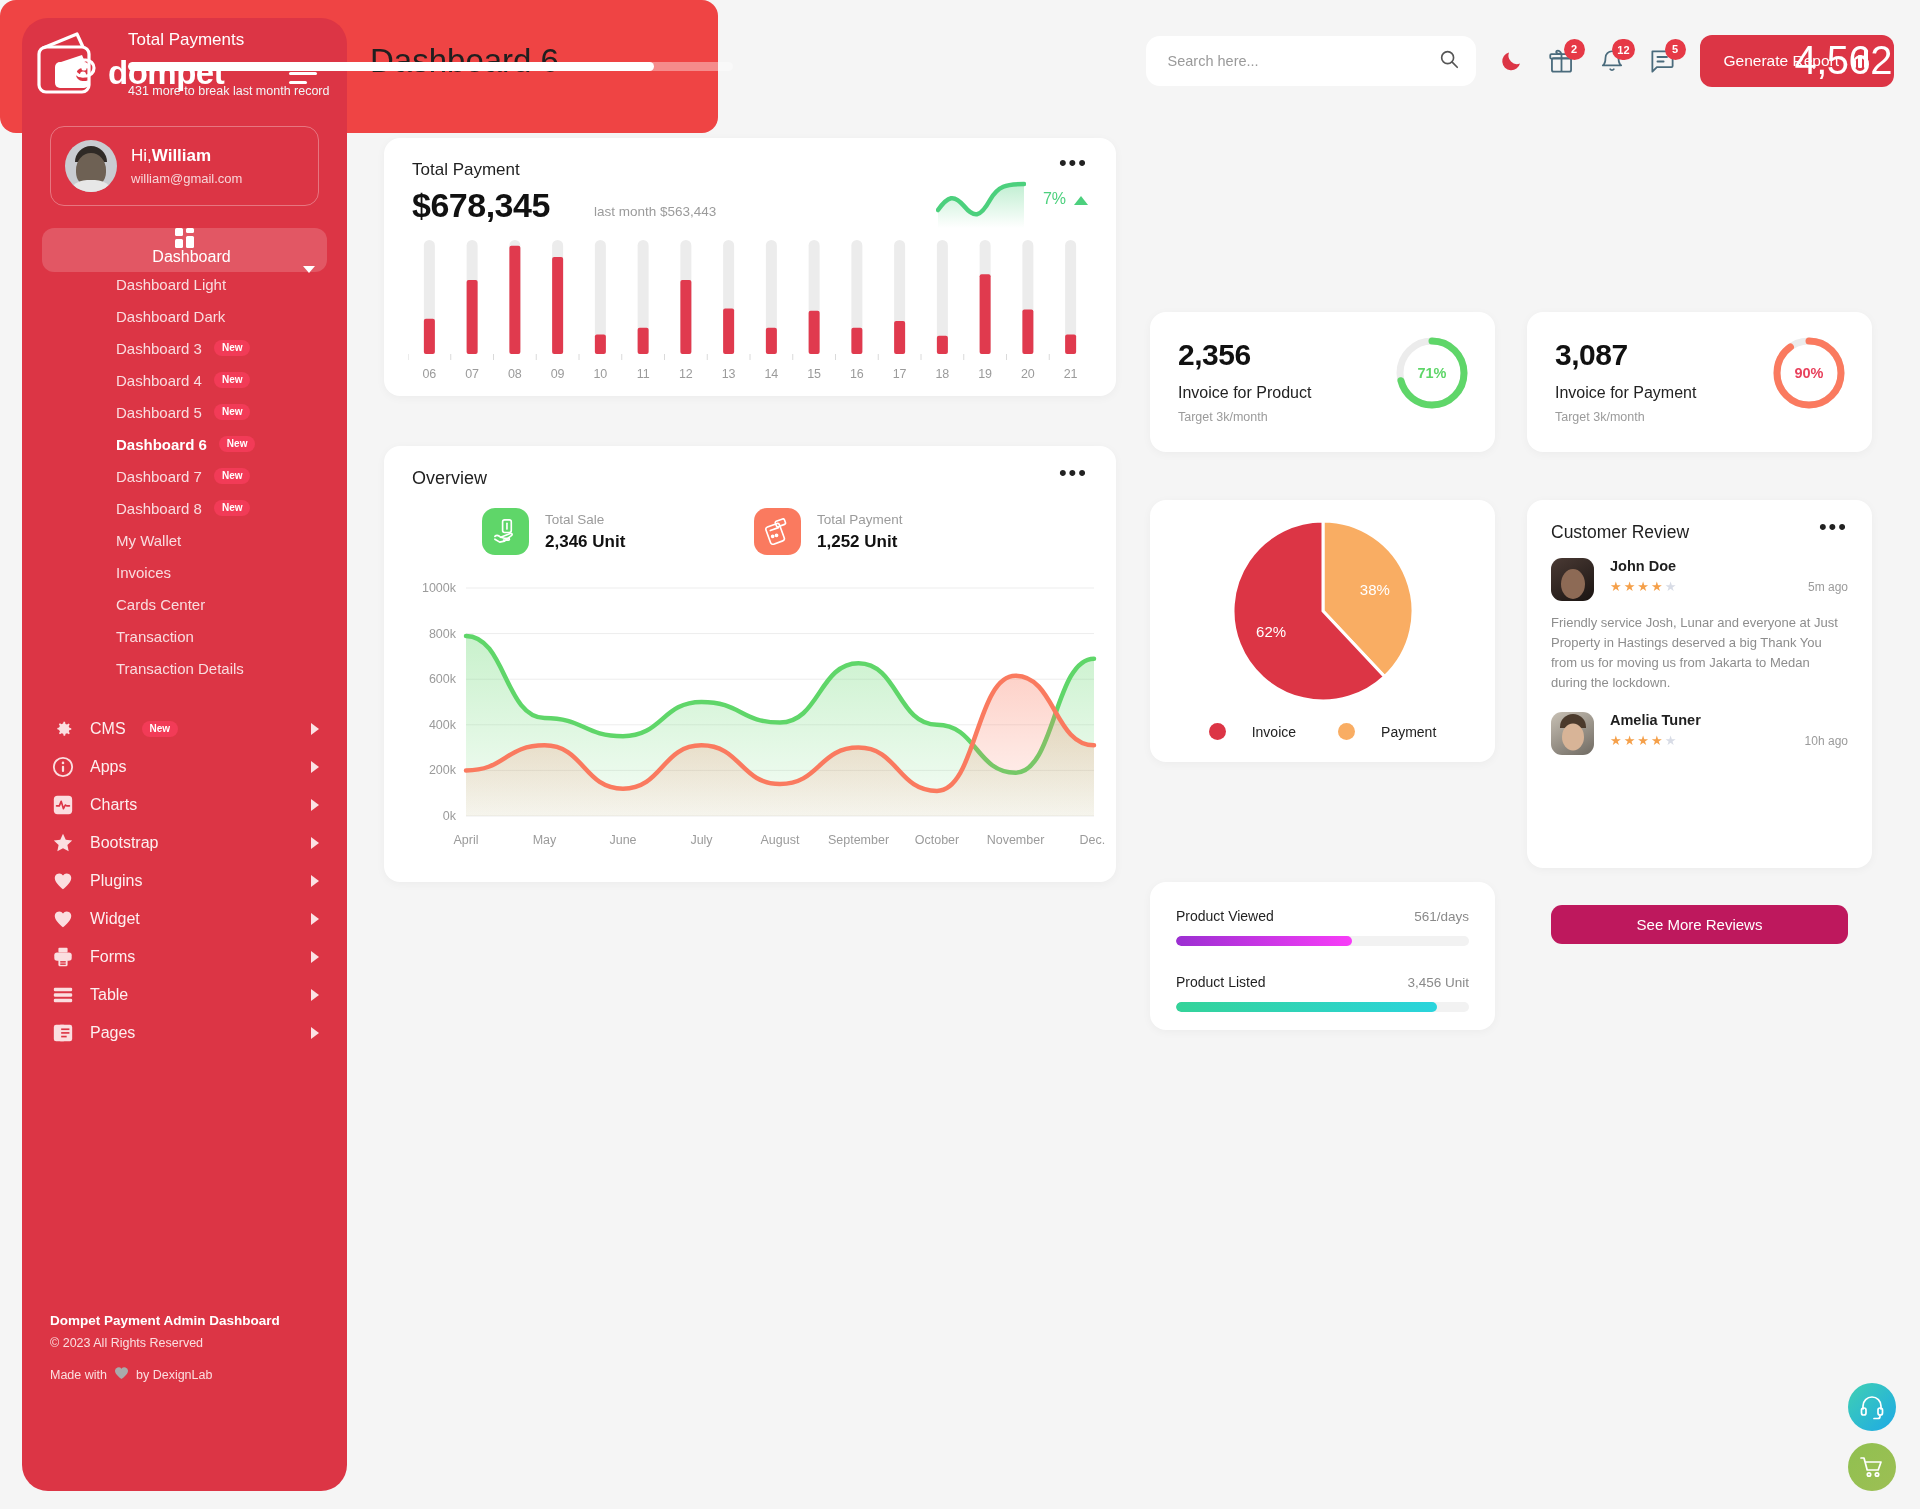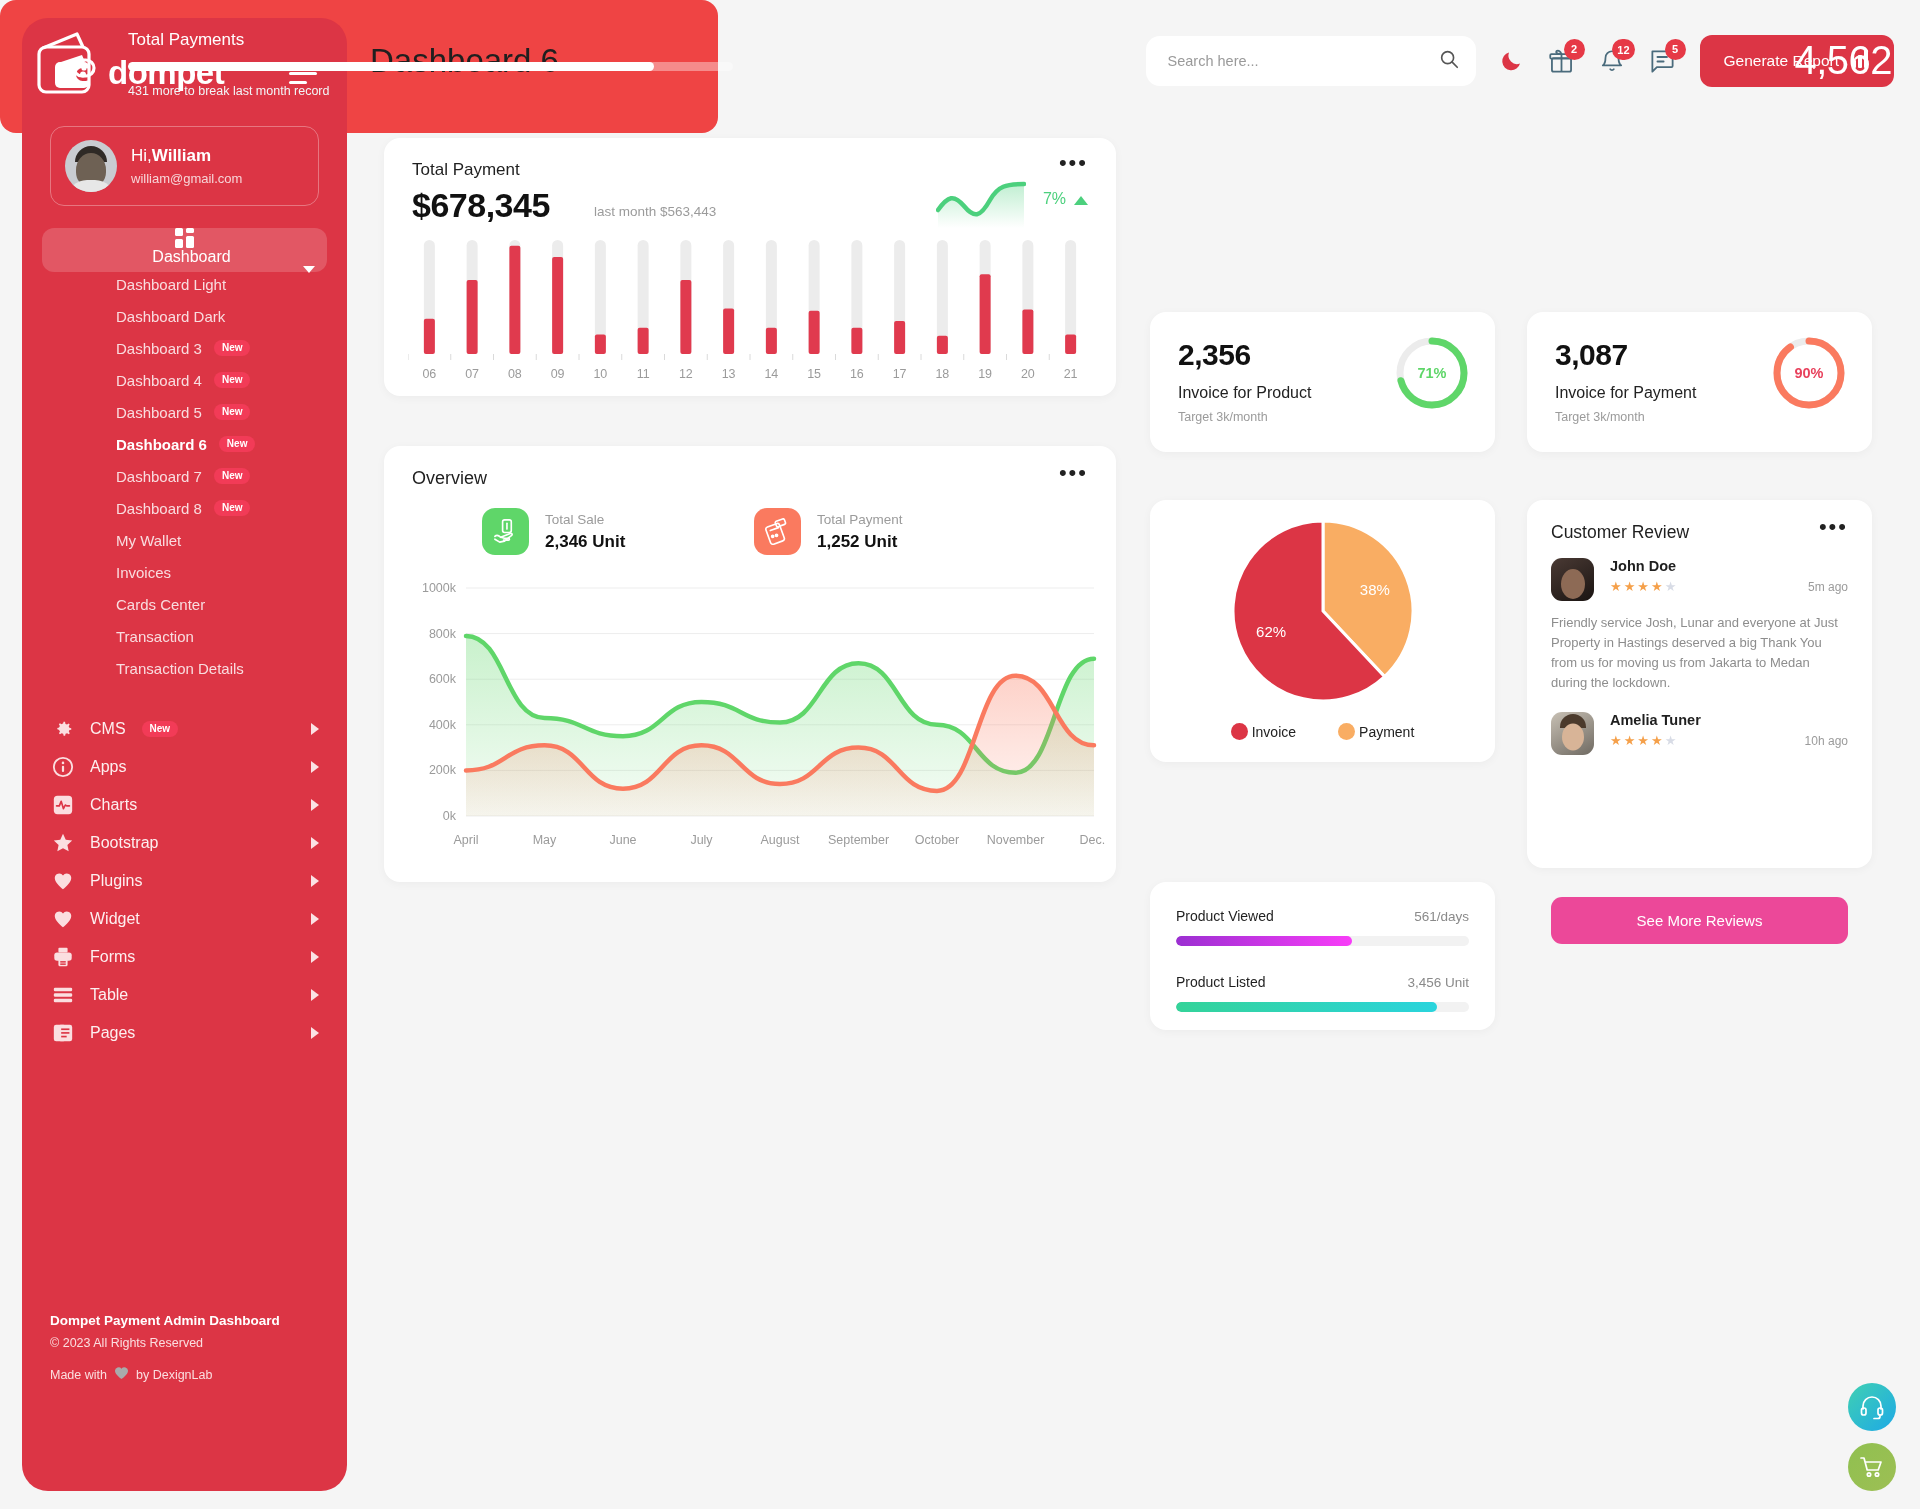--- a/index.html
+++ b/index.html
@@ -199,21 +199,21 @@
   #ov-tile-2 { left: 370px; }
   .ov-sq { width: 47px; height: 47px; border-radius: 13px; display: flex; align-items: center; justify-content: center; }
   .ov-cap { font-size: 13.5px; color: #9b9b9b; }
   .ov-val { font-size: 17px; font-weight: 700; color: #111; margin-top: 5px; }
   #area-chart { position: absolute; left: 10px; top: 130px; width: 712px; height: 295px; }
 
   
   #card-pie { left: 1150px; top: 500px; width: 345px; height: 262px; }
   #pie-svg { position: absolute; left: 50%; top: 18px; transform: translateX(-50%); }
   .pie-legend { position: absolute; bottom: 22px; left: 0; right: 0; display: flex; justify-content: center; gap: 42px; }
-  .pl-item { display: flex; align-items: center; gap: 4px; font-size: 14px; color: #222; }
+  .pl-item { display: flex; align-items: center; gap: 26px; font-size: 14px; color: #222; }
   .pl-dot { width: 17px; height: 17px; border-radius: 50%; }
 
   
   #card-progress { left: 1150px; top: 882px; width: 345px; height: 148px; }
   .pg-row { position: absolute; left: 26px; right: 26px; }
   .pg-row.r1 { top: 26px; }
   .pg-row.r2 { top: 92px; }
   .pg-head { display: flex; justify-content: space-between; align-items: baseline; }
   .pg-name { font-size: 14px; color: #1f1f1f; }
   .pg-val { font-size: 13.5px; color: #8a8a8a; }
@@ -237,22 +237,22 @@
   .rv-meta { flex: 1; }
   .rv-name { font-size: 14.5px; font-weight: 700; color: #1f1f1f; }
   .rv-line { display: flex; align-items: center; margin-top: 5px; }
   .stars { font-size: 13px; letter-spacing: 2px; }
   .st-on { color: #f5a04a; }
   .st-off { color: #d8dce6; }
   .rv-ago { margin-left: auto; font-size: 12px; color: #9b9b9b; }
   .rv-text { margin-top: 12px; font-size: 13px; line-height: 1.55; color: #8d8d8d; }
   .see-more {
     position: absolute; left: 24px; right: 24px; bottom: -76px;
-    background: #ec4899; color: #fff; border: none;
-    height: 47px; border-radius: 11px;
+    background: #be185d; color: #fff; border: none;
+    height: 39px; border-radius: 11px;
     font-size: 15px; font-family: inherit; cursor: pointer;
   }
 
   
   .fab { position: absolute; right: 24px; width: 48px; height: 48px; border-radius: 50%;
     display: flex; align-items: center; justify-content: center; cursor: pointer; }
   #fab-support { top: 1383px; background: linear-gradient(135deg,#3fd0b3,#1ea9e6); }
   #fab-cart { top: 1443px; background: linear-gradient(135deg,#90c050,#9dbf54); }
 
   .axis-lbl { font-size: 12.5px; fill: #9b9b9b; font-family: "Liberation Sans", sans-serif; }

